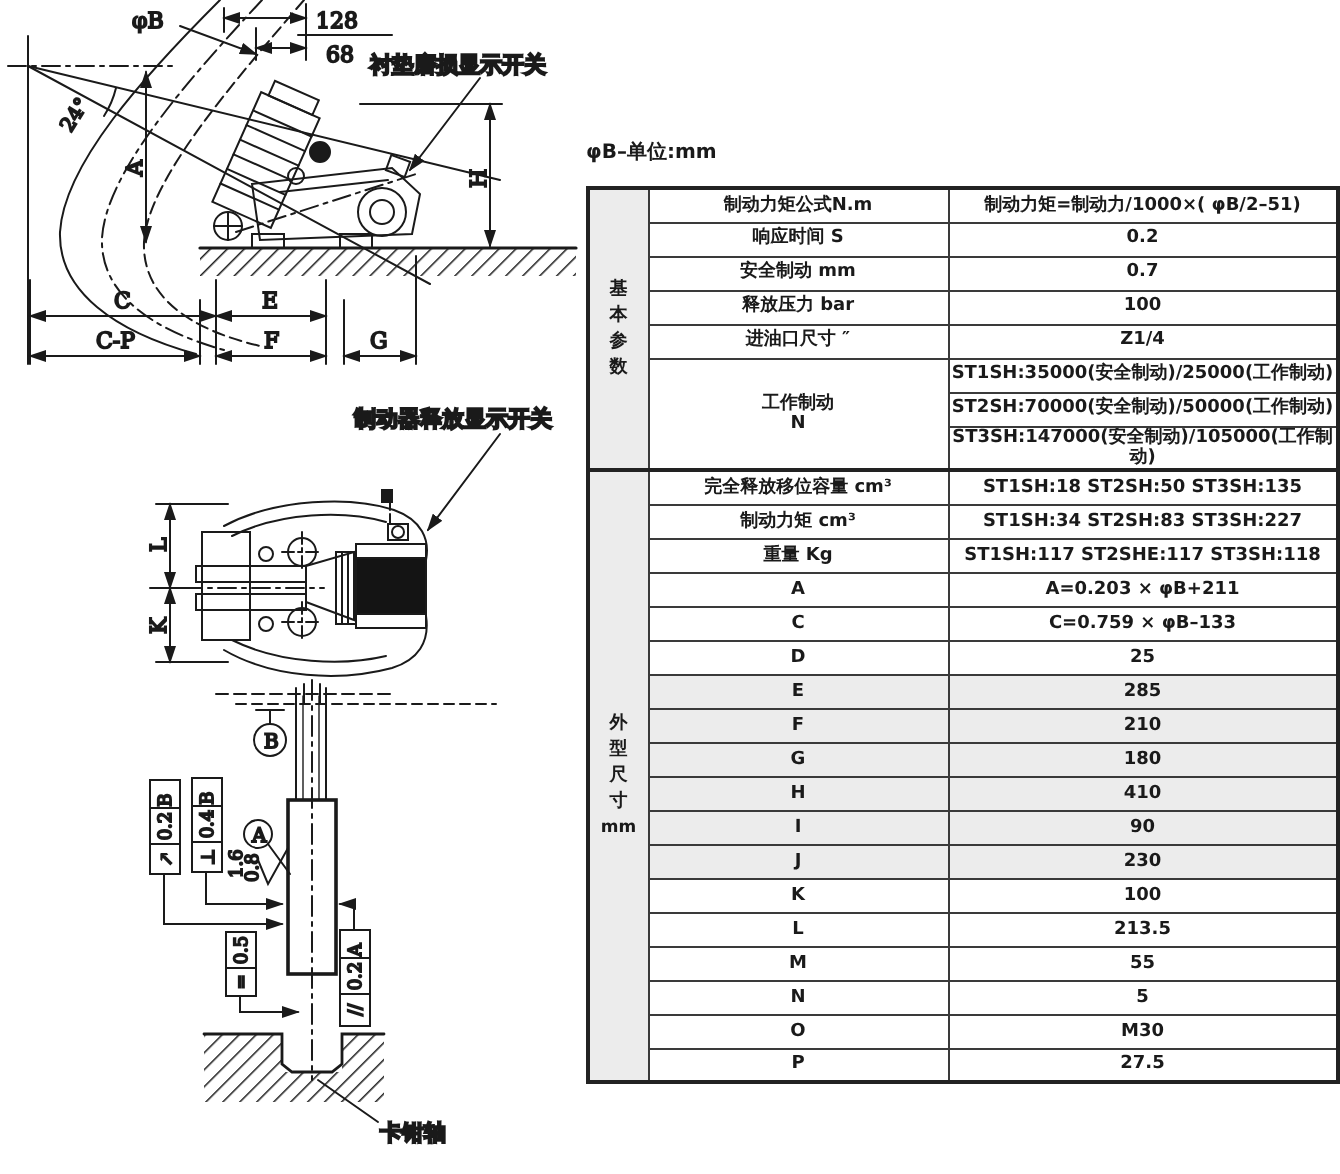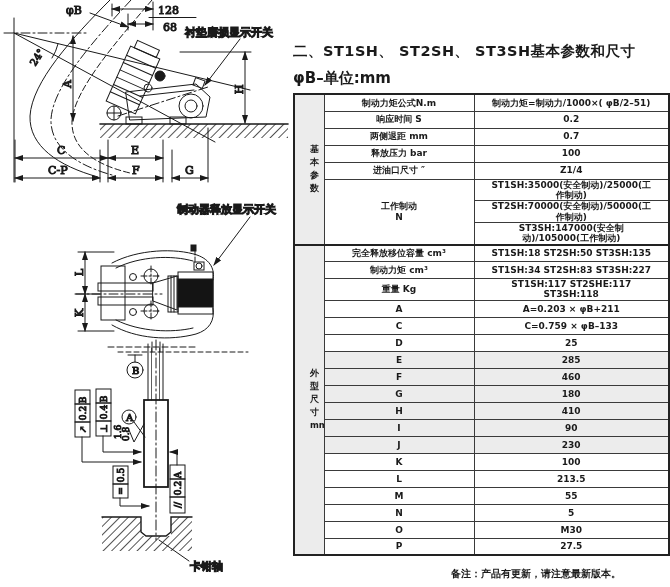--- a/index.html
+++ b/index.html
@@ -9,24 +9,24 @@
   
   .drawings { position:absolute; left:0; top:0; width:292px; height:587px; }
   text.dim  { font-family:"DejaVu Serif", serif; font-size:11px; fill:#1a1a1a; }
   text.dim-sm { font-family:"DejaVu Serif", serif; font-size:10px; fill:#1a1a1a; }
   text.cjk  { font-family:"DejaVu Sans", sans-serif; font-size:11px; font-weight:bold; fill:#111; }
   text.tol  { font-family:"DejaVu Serif", serif; font-size:9px; fill:#1a1a1a; }
 
   
   .right { position:absolute; left:291px; top:0; width:379px; height:587px; }
   .title { position:absolute; left:2px; top:42px; font-size:14.5px; font-weight:bold; letter-spacing:.5px; white-space:nowrap; }
-  .unit-note { position:absolute; left:2px; top:69px; font-size:15px; font-weight:bold; }
+  .unit-note { position:absolute; left:2px; top:69px; font-size:10px; font-weight:bold; }
   table.spec { position:absolute; left:2px; top:93px; width:375px; border-collapse:collapse; table-layout:fixed; border:2px solid #222; }
   table.spec td { border:1px solid #3a3a3a; text-align:center; vertical-align:middle;
-                  font-size:9px; font-weight:bold; height:17px; line-height:1.15; padding:0 15px;
+                  font-size:9px; font-weight:bold; height:17px; line-height:1.15; padding:0 1px;
                   white-space:pre-line; overflow:hidden; }
   td.group-cell { background:#ececec; font-size:10px; }
   td.group-cell div { line-height:13px; }
   td.group-cell .latin { font-size:8.5px; }
   tr.shaded td { background:#ececec; }
   tr.group-top td { border-top:2px solid #222;margin-top:12px; }
   .note { position:absolute; left:160px; top:567px; font-size:10px; font-weight:bold; white-space:nowrap; }
 </style>
 </head>
 <body>
@@ -241,41 +241,40 @@
       <rect x="102" y="517" width="39" height="34" fill="url(#hatch)" stroke="none"></rect>
       <rect x="171" y="517" width="21" height="34" fill="url(#hatch)" stroke="none"></rect>
       <rect x="141" y="536" width="30" height="15" fill="url(#hatch)" stroke="none"></rect>
 
       <line x1="159" y1="540" x2="189" y2="561"></line>
       <text class="cjk" x="190" y="570">卡钳轴</text>
     </g>
   </svg>
 
   <div class="right">
-    <div class="title">二、ST1SH、 ST2SH、 ST3SH基本参数和尺寸</div>
     <div class="unit-note">φB–单位:mm</div>
 
     <table class="spec">
       <colgroup>
           <col style="width:30px">
           <col style="width:150px">
           <col style="width:195px">
         </colgroup>
       <tbody id="spec-body">
           <tr>
             <td class="group-cell" rowspan="8"><div>基</div><div>本</div><div>参</div><div>数</div></td>
             <td class="label-cell">制动力矩公式N.m</td>
             <td class="value-cell">制动力矩=制动力/1000×( φB/2–51)</td>
           </tr>
           <tr>
             <td class="label-cell">响应时间 S</td>
             <td class="value-cell">0.2</td>
           </tr>
           <tr>
-            <td class="label-cell">两侧退距 mm</td>
+            <td class="label-cell">安全制动 mm</td>
             <td class="value-cell">0.7</td>
           </tr>
           <tr>
             <td class="label-cell">释放压力 bar</td>
             <td class="value-cell">100</td>
           </tr>
           <tr>
             <td class="label-cell">进油口尺寸 ″</td>
             <td class="value-cell">Z1/4</td>
           </tr>
@@ -314,21 +313,21 @@
           <tr>
             <td class="label-cell">D</td>
             <td class="value-cell">25</td>
           </tr>
           <tr class="shaded">
             <td class="label-cell">E</td>
             <td class="value-cell">285</td>
           </tr>
           <tr class="shaded">
             <td class="label-cell">F</td>
-            <td class="value-cell">460</td>
+            <td class="value-cell">210</td>
           </tr>
           <tr class="shaded">
             <td class="label-cell">G</td>
             <td class="value-cell">180</td>
           </tr>
           <tr class="shaded">
             <td class="label-cell">H</td>
             <td class="value-cell">410</td>
           </tr>
           <tr class="shaded">
@@ -359,15 +358,14 @@
             <td class="label-cell">O</td>
             <td class="value-cell">M30</td>
           </tr>
           <tr>
             <td class="label-cell">P</td>
             <td class="value-cell">27.5</td>
           </tr>
         </tbody>
     </table>
 
-    <div class="note">备注：产品有更新，请注意最新版本。</div>
   </div>
 </div>
 
 </body></html>

